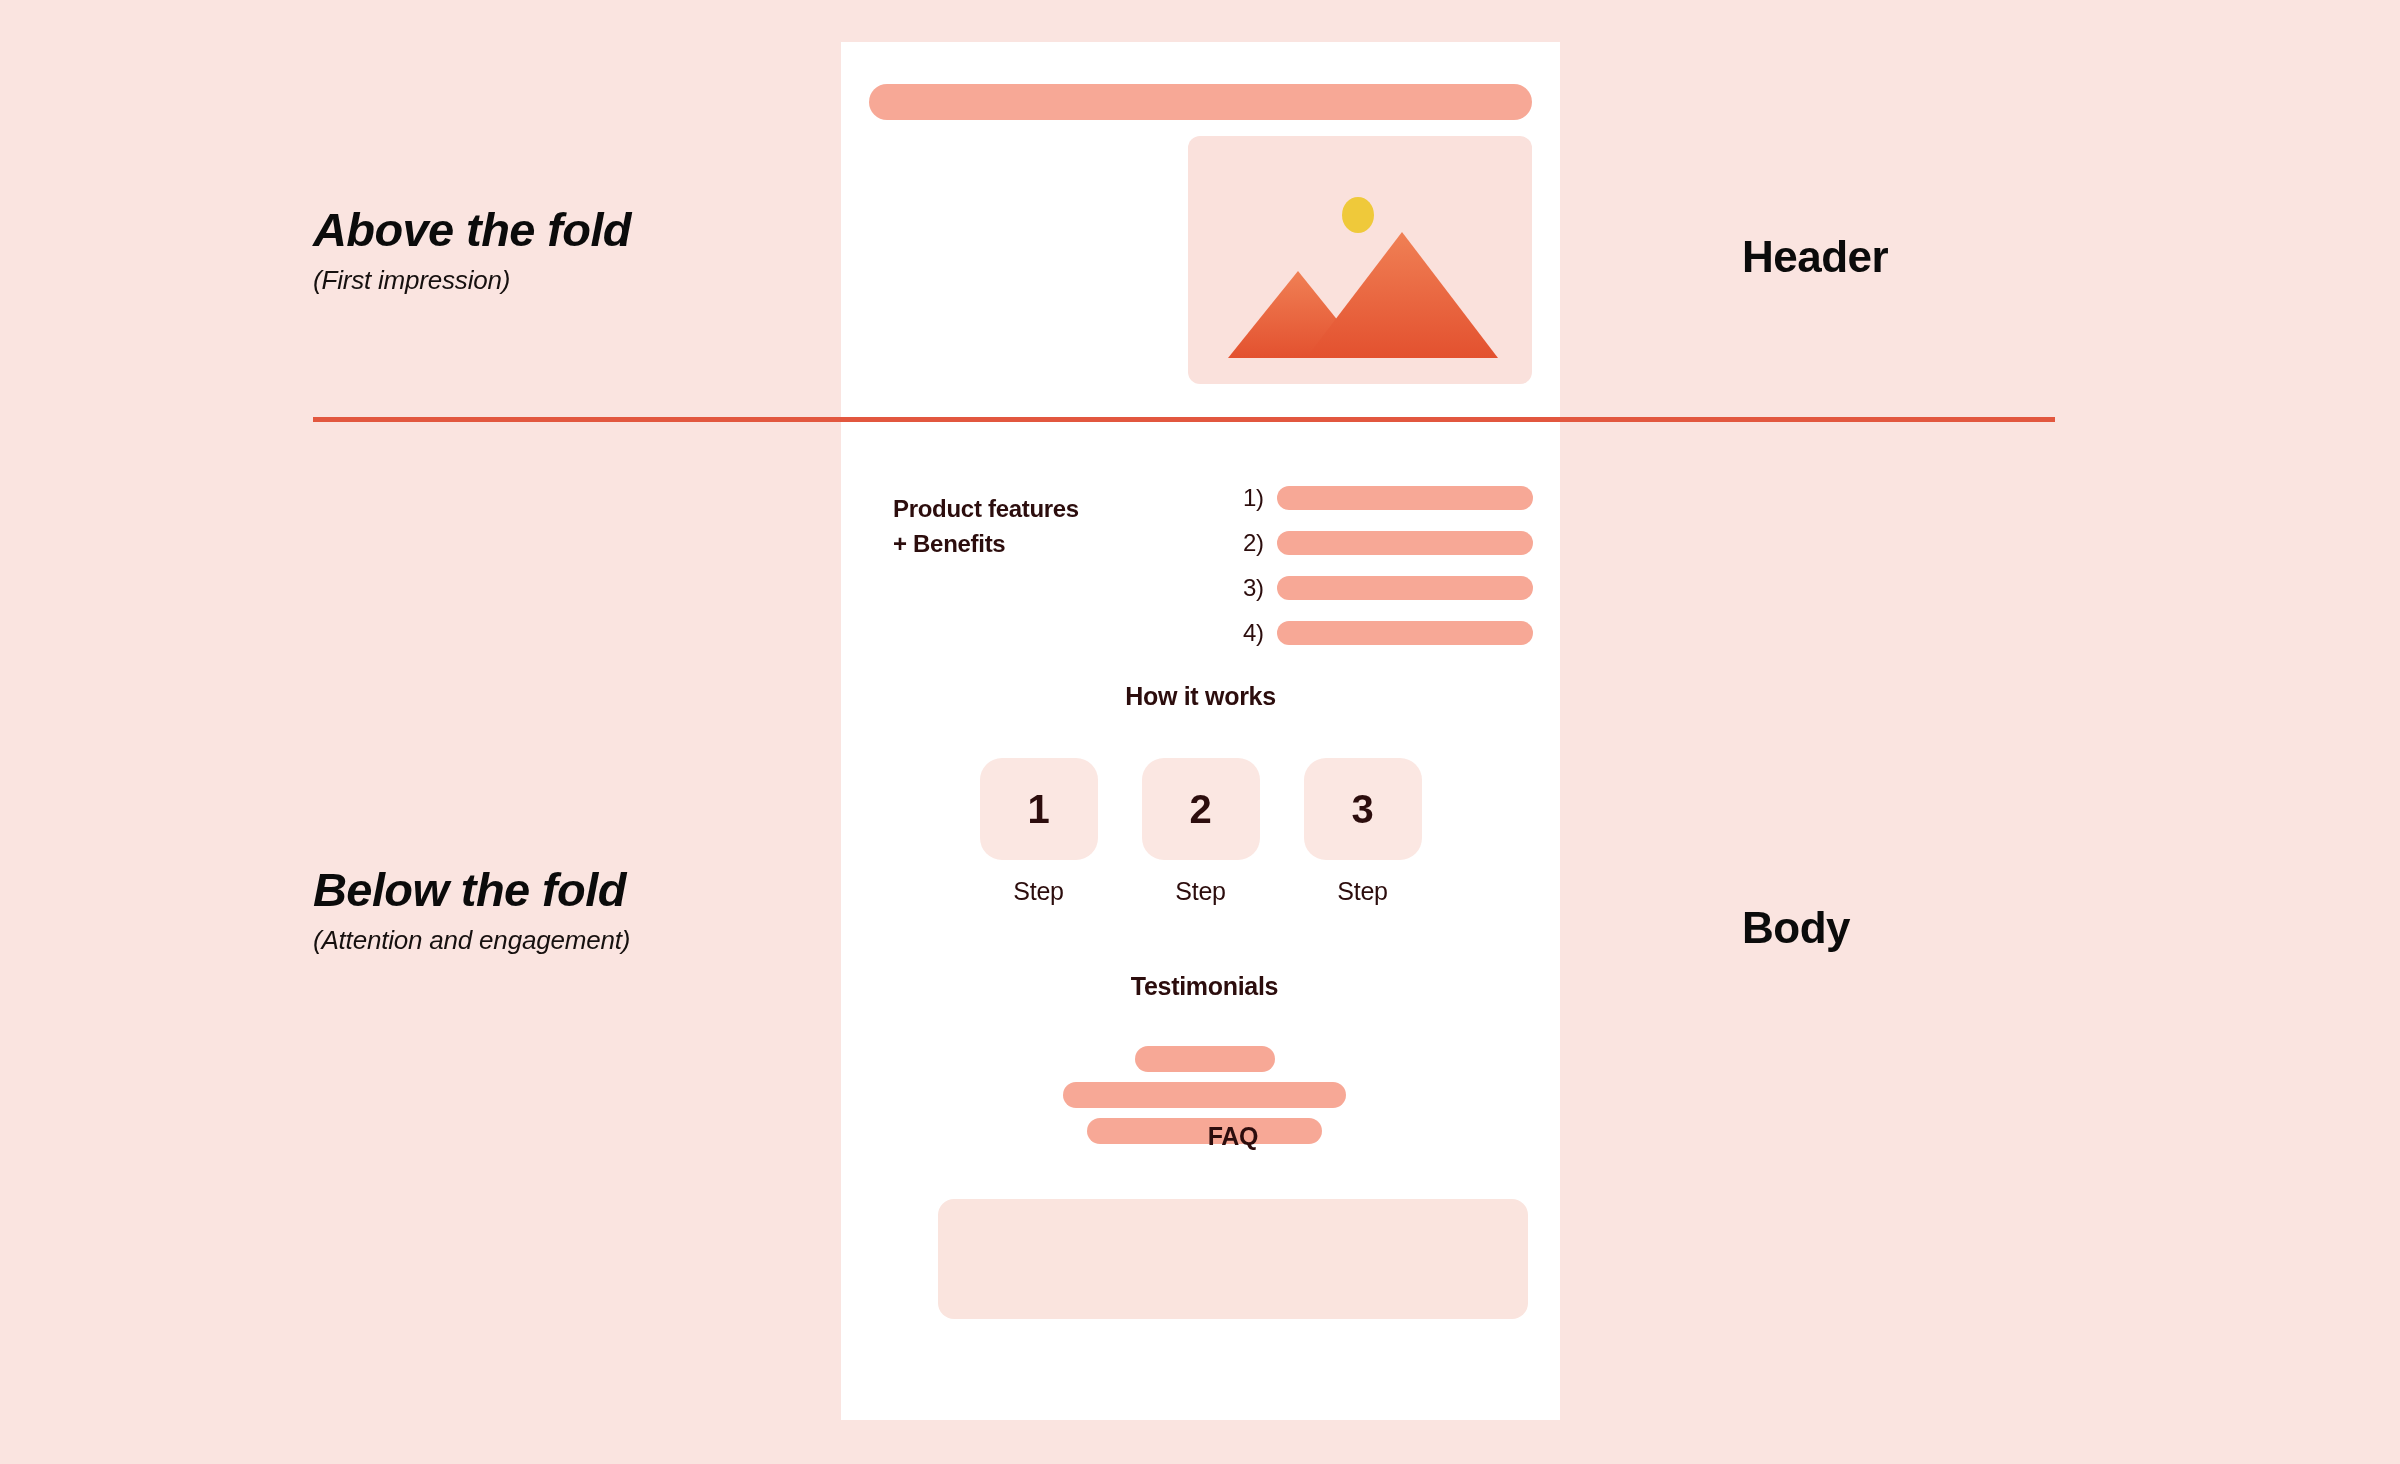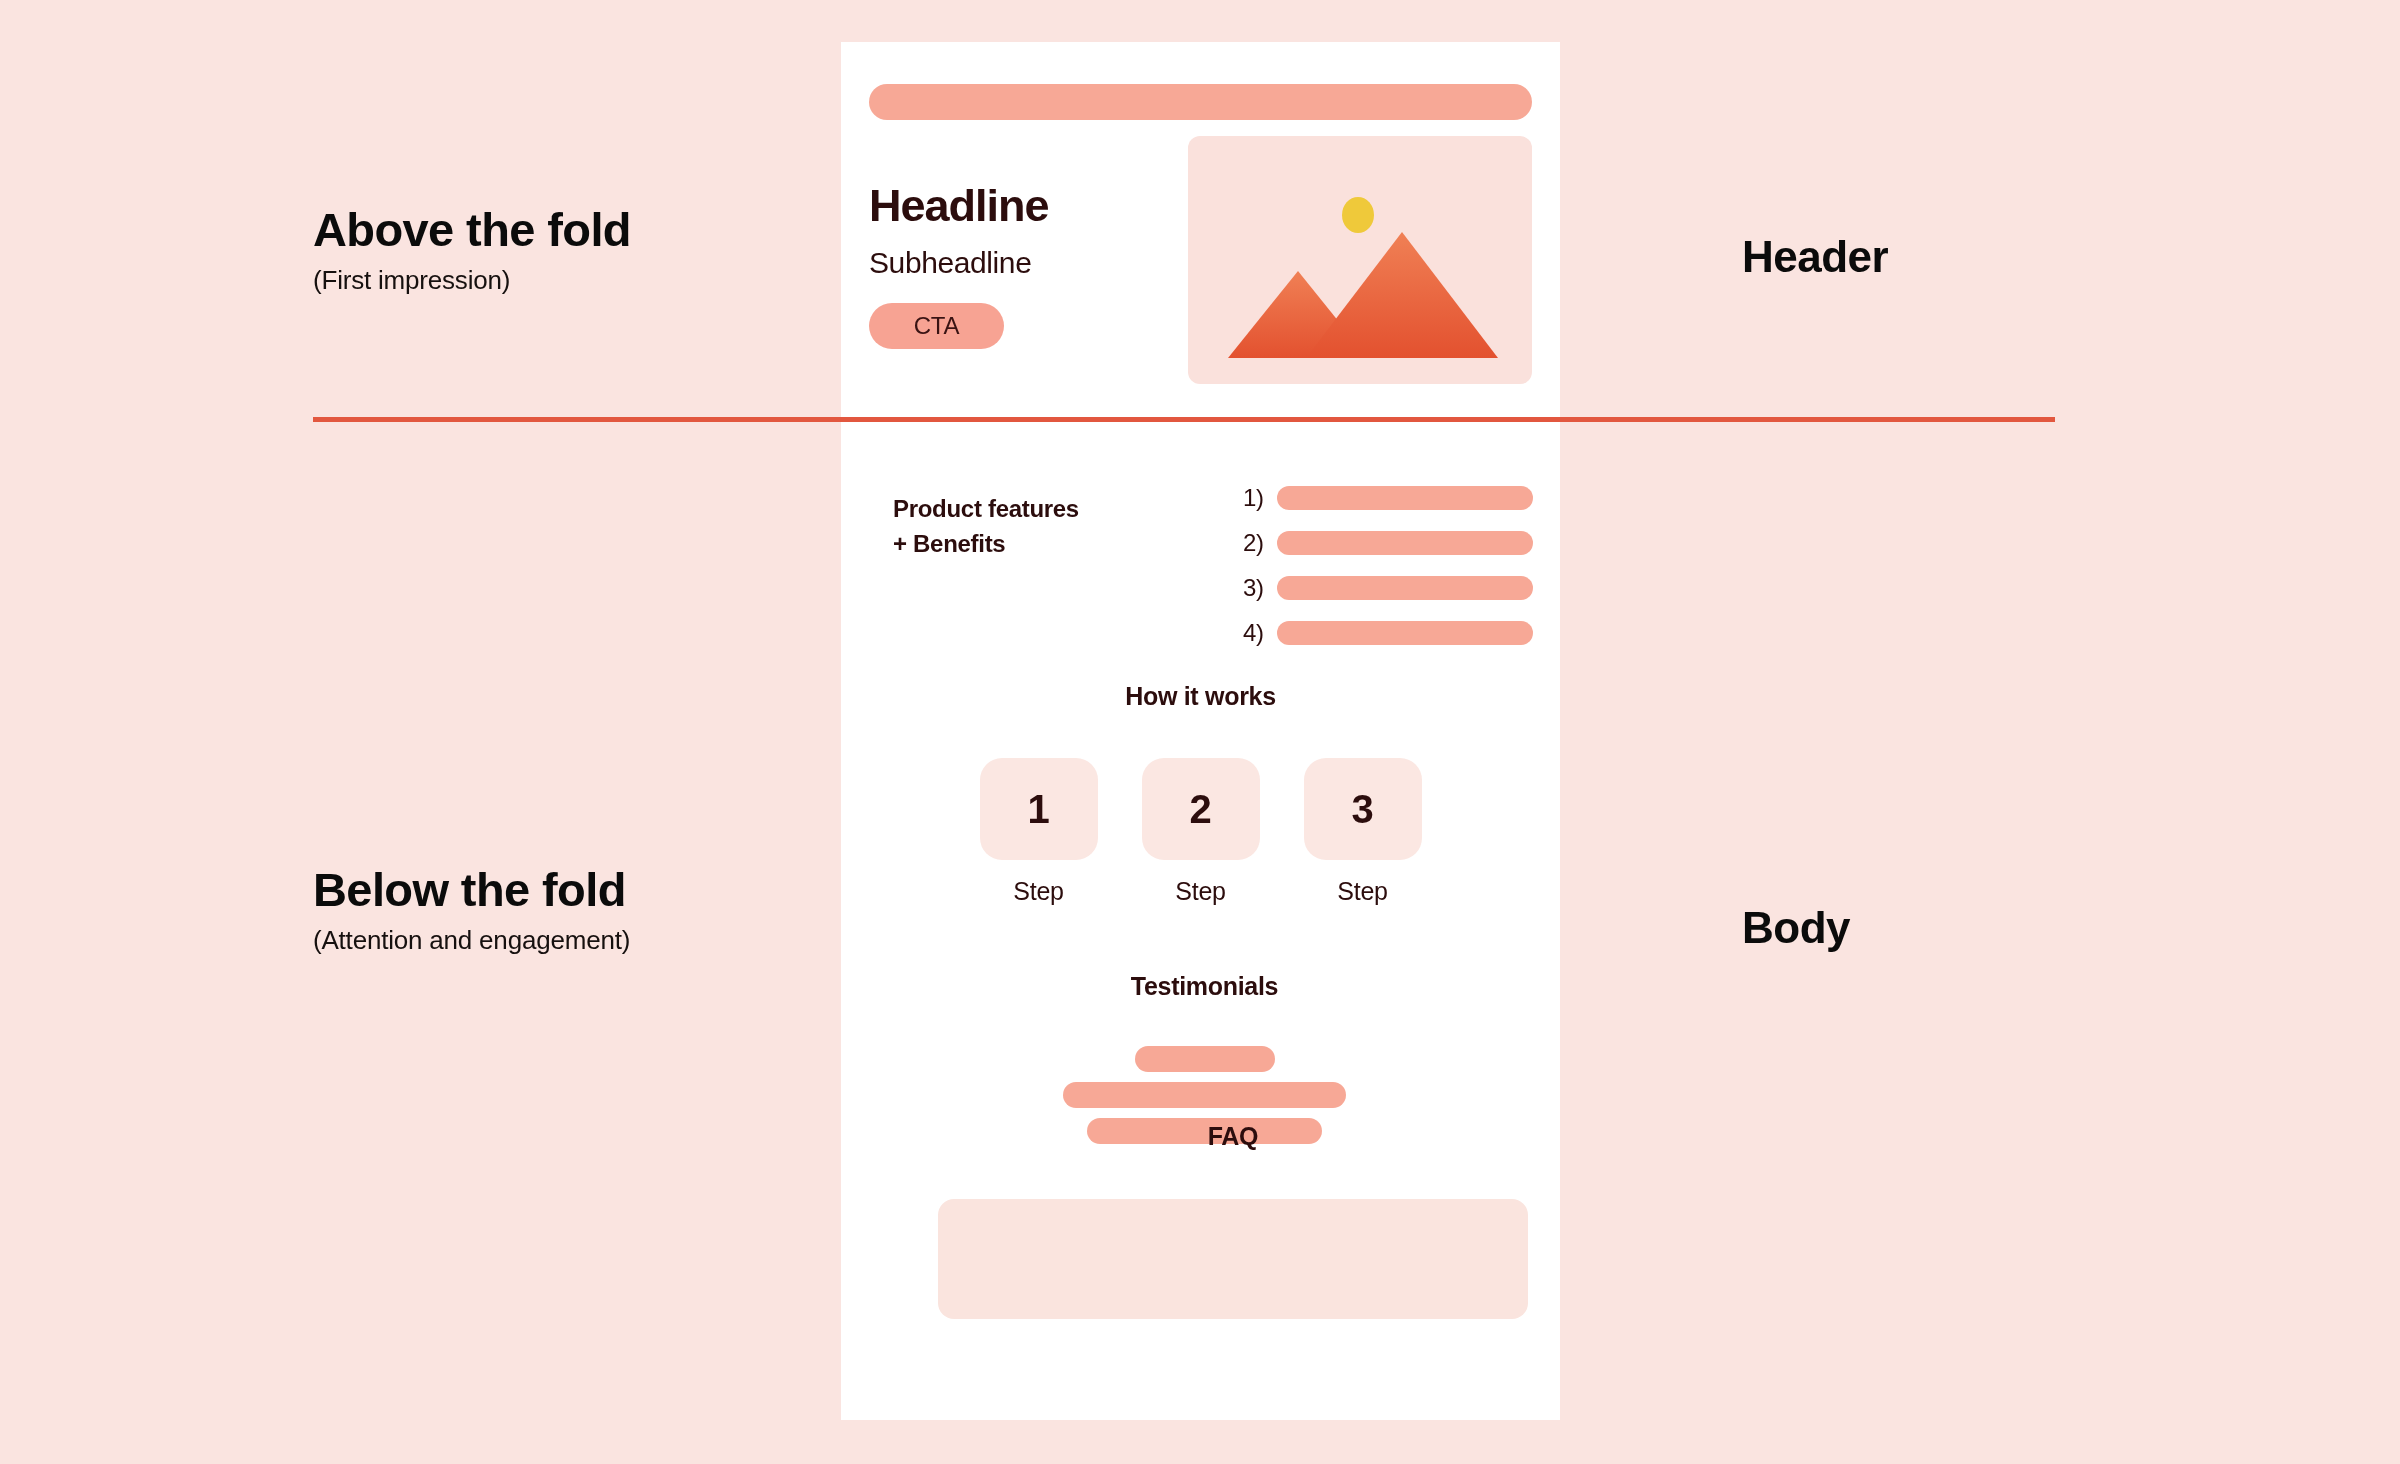--- a/index.html
+++ b/index.html
@@ -5,21 +5,21 @@
   * { margin:0; padding:0; box-sizing:border-box; }
   html, body {
     width:2400px; height:1464px;
     background:#FAE4E0;
     font-family:"Liberation Sans", sans-serif;
     overflow:hidden;
   }
   #stage { position:relative; width:2400px; height:1464px; }
 
   
-  .annot { position:absolute; }
+  .annot { position:absolute;font-style:italic; }
   .annot-title {
     font-size:47px; font-weight:bold; color:#0B0B0B;
     letter-spacing:-0.6px; line-height:1.05; white-space:nowrap;
   }
   .annot-sub {
     font-size:26px; font-weight:400; color:#16100F;
     letter-spacing:-0.2px; margin-top:11px; white-space:nowrap;
   }
   .annot-right {
     position:absolute; font-size:44px; font-weight:bold;
@@ -139,25 +139,20 @@
   </div>
 
   <div class="annot-right" id="lbl-header">Header</div>
   <div class="annot-right" id="lbl-body">Body</div>
 
   <div id="card">
 
     <div id="navbar"></div>
 
     <div id="hero">
-      <div id="hero-text">
-        <div class="headline">Headline</div>
-        <div class="subheadline">Subheadline</div>
-        <div id="cta">CTA</div>
-      </div>
 
       <div id="hero-image">
         <svg viewBox="0 0 344 248" preserveAspectRatio="none">
           <defs>
             <linearGradient id="mtnGrad" x1="0" y1="0" x2="0" y2="1">
               <stop offset="0%" stop-color="#F08055"></stop>
               <stop offset="100%" stop-color="#E3512F"></stop>
             </linearGradient>
           </defs>
           <ellipse cx="170" cy="79" rx="16" ry="18" fill="#EFC93A"></ellipse>

